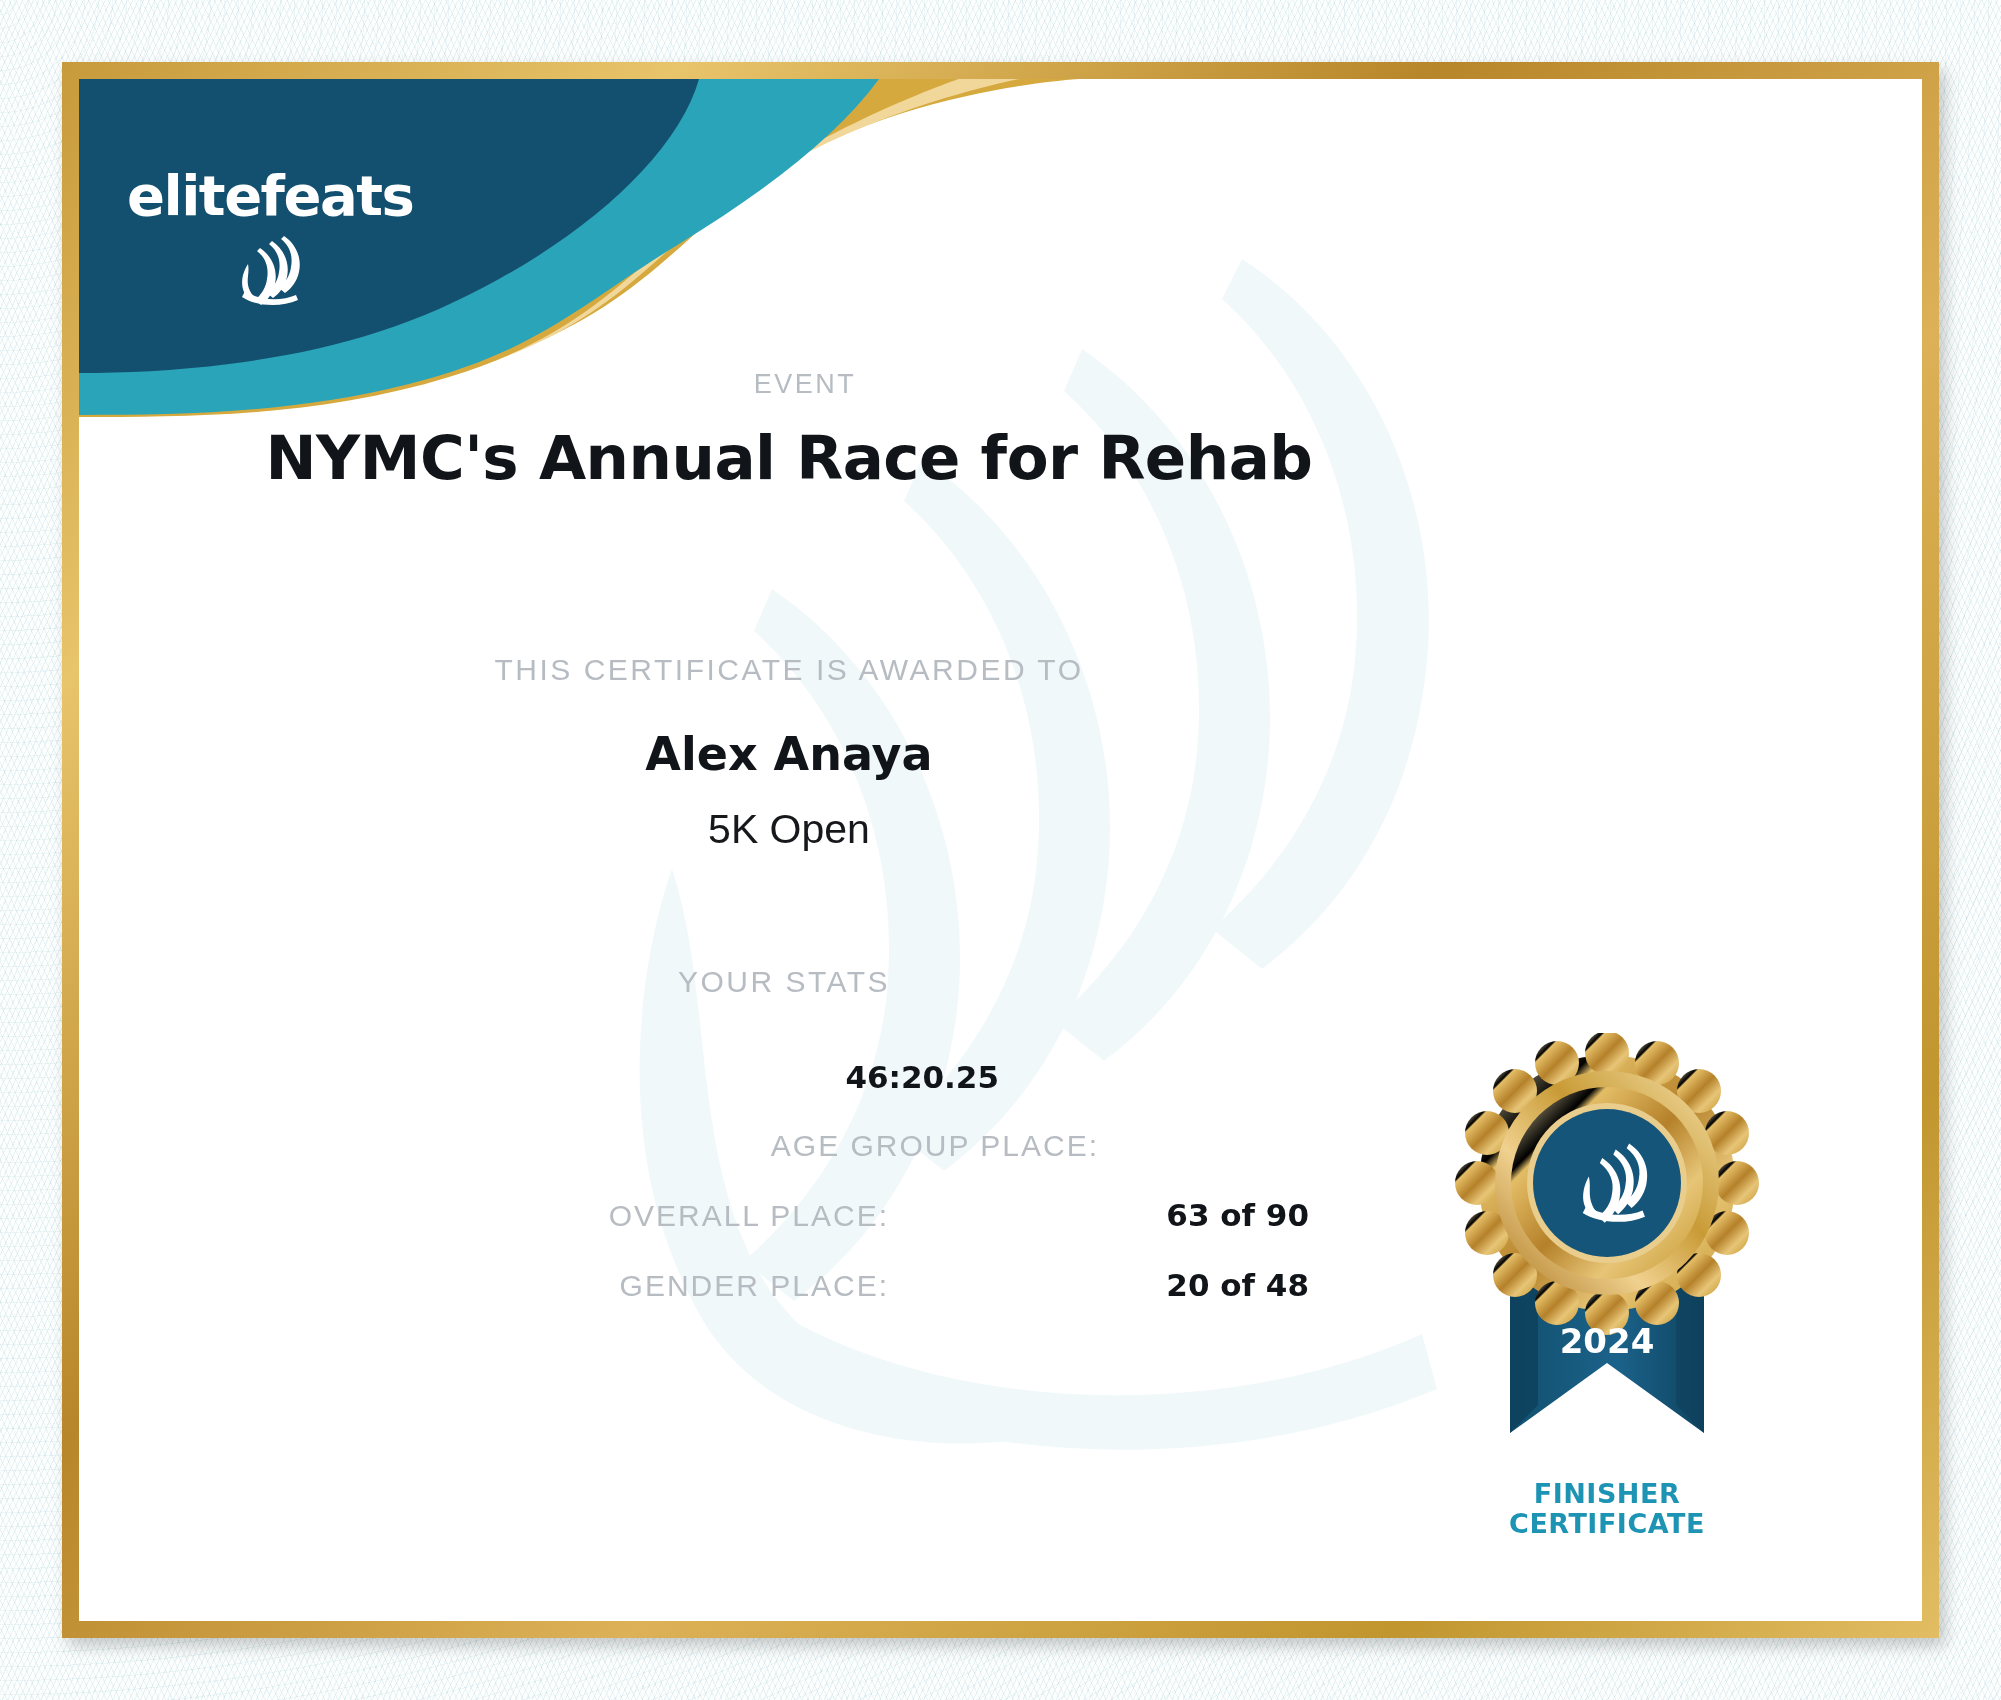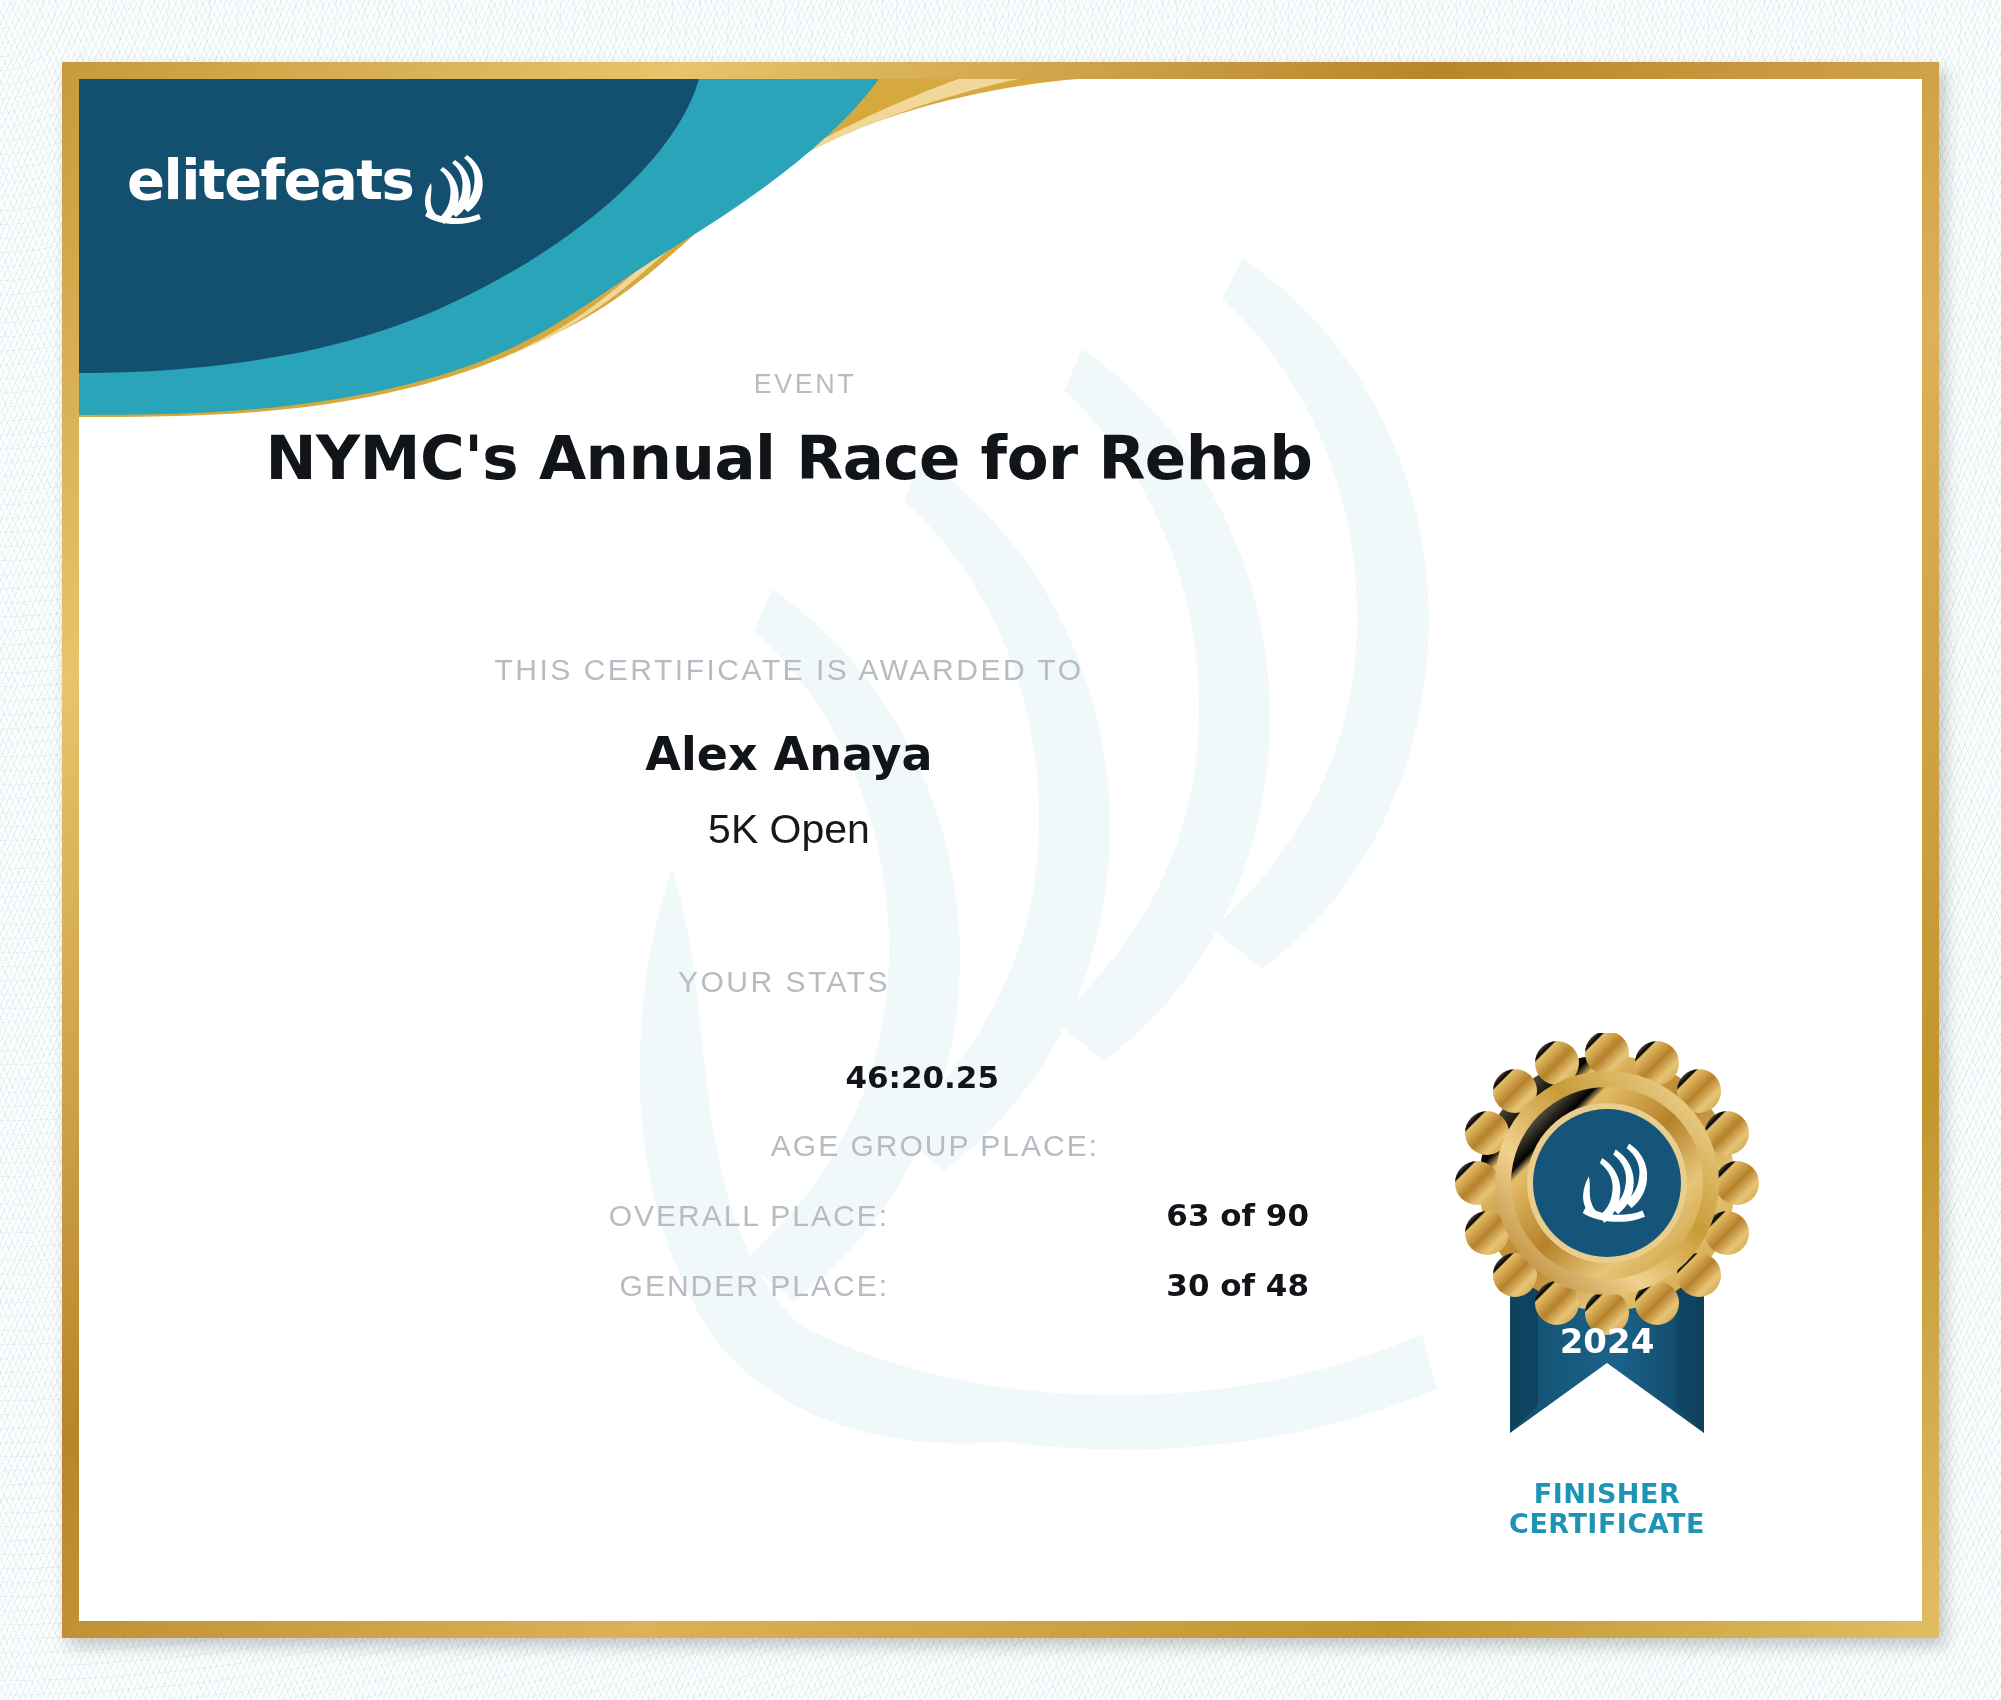--- a/index.html
+++ b/index.html
@@ -75,24 +75,25 @@
     left: 0;
     top: 0;
     width: 1000px;
     height: 360px;
   }
 
   
   #brand-logo {
     position: absolute;
     left: 48px;
-    top: 68px;
+    top: 84px;
     display: flex;
-    align-items: flex-start;
+    align-items: center;
     z-index: 6;
+    flex-direction: column;
   }
   #brand-logo .logo-text {
     font-family: "DejaVu Sans", sans-serif;
     font-weight: bold;
     font-size: 56px;
     letter-spacing: -1.5px;
     color: #ffffff;
   }
   #brand-logo .logo-wing {
     margin-left: 2px;
@@ -264,21 +265,21 @@
           </div>
           <div class="stat-row">
             <div class="stat-key">AGE GROUP PLACE:</div>
           </div>
           <div class="stat-row">
             <div class="stat-key">OVERALL PLACE:</div>
             <div class="stat-val">63 of 90</div>
           </div>
           <div class="stat-row">
             <div class="stat-key">GENDER PLACE:</div>
-            <div class="stat-val">30 of 48</div>
+            <div class="stat-val">20 of 48</div>
           </div>
         </div>
       </div>
 
       <div id="finisher-seal">
         <svg width="330" height="440" viewBox="0 0 330 440" aria-hidden="true">
           <defs>
             <linearGradient id="goldGrad" x1="0" y1="0" x2="1" y2="1">
               <stop offset="0%" stop-color="#f6e3ae"></stop>
               <stop offset="22%" stop-color="#e0b champs"></stop>

